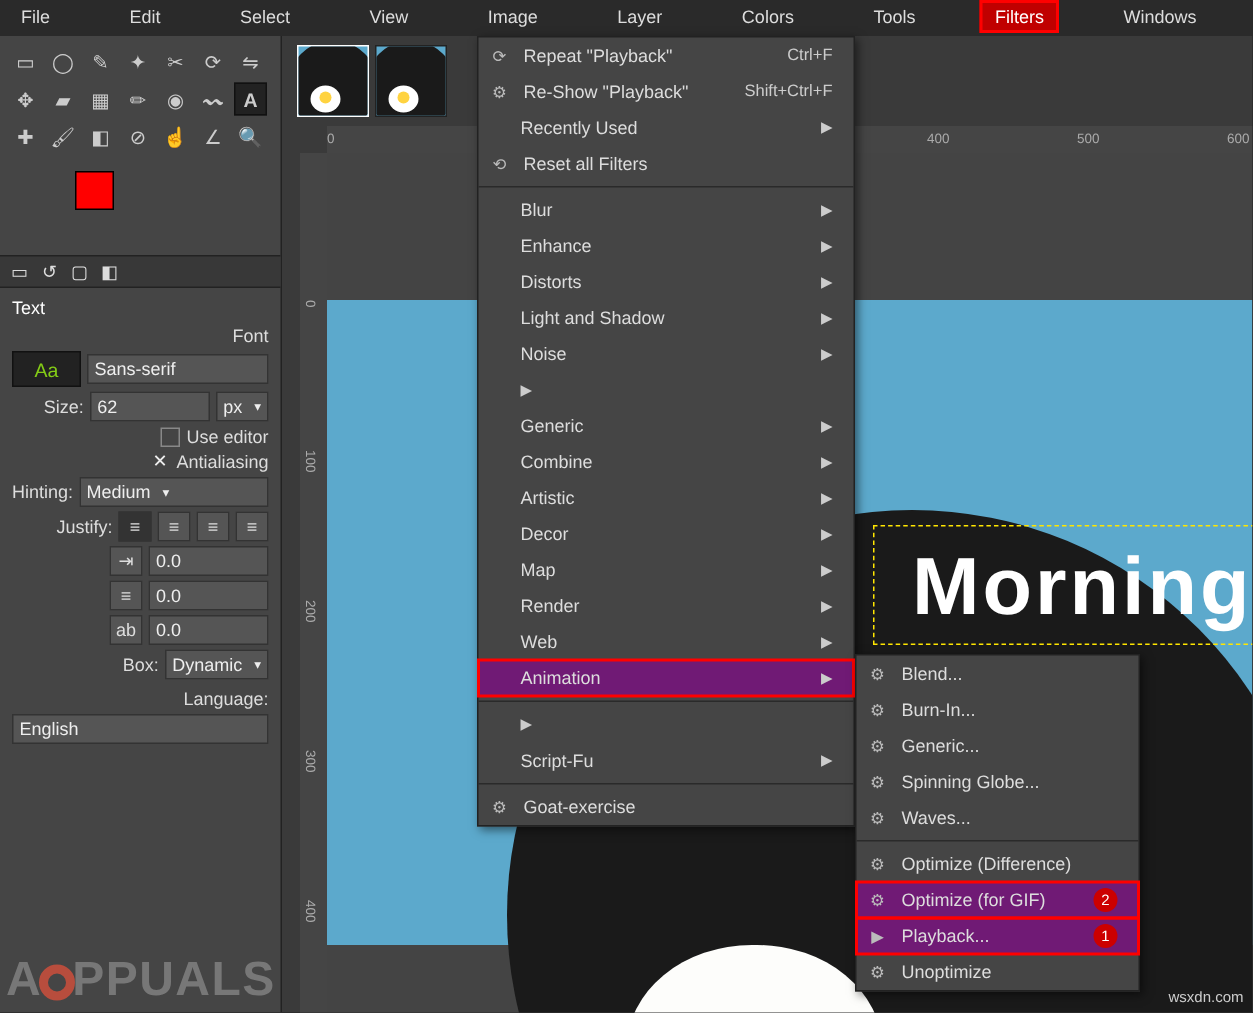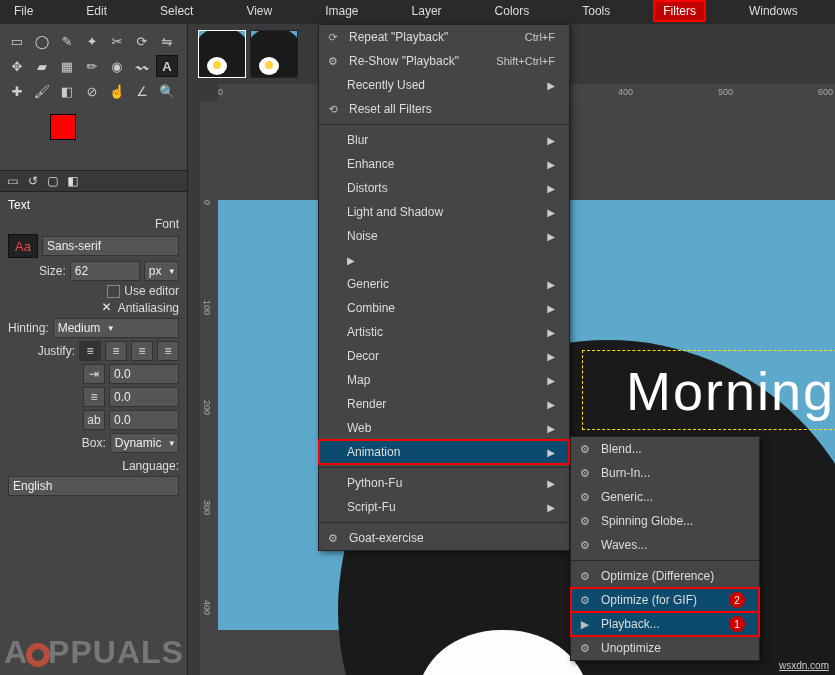--- a/index.html
+++ b/index.html
@@ -58,23 +58,23 @@
 }
 .fgbg .fg { position:absolute; width:26px;height:26px;background:#ff0000;border:1px solid #000; top:0;left:0;}
 .fgbg .bg { position:absolute; width:26px;height:26px;background:#fff;border:1px solid #000; top:12px;left:12px; z-index:-1;}
 .dockbar {
   background:#383838; height:22px; display:flex; align-items:center; gap:2px; padding:0 4px; border-top:1px solid #222;border-bottom:1px solid #222;
 }
 .dockbar .btn { width:18px;height:18px;display:flex;align-items:center;justify-content:center;}
 .opt-section { padding:4px 8px; }
 .sec-title { color:#fff; font-size:12px; padding:2px 0;}
 .row { display:flex; align-items:center; gap:4px; margin:3px 0;justify-content:flex-end; }
-.font-preview { width:30px;height:24px;background:#222;border:1px solid #111;display:flex;align-items:center;justify-content:center;color:#ef4444;font-size:13px;}
+.font-preview { width:46px;height:24px;background:#222;border:1px solid #111;display:flex;align-items:center;justify-content:center;color:#84cc16;font-size:13px;}
 .input-like { background:#555;border:1px solid #333;color:#eee;padding:2px 4px;height:20px; }
-.spin { width:70px; }
+.spin { width:80px; }
 .sel-like { background:#555;border:1px solid #333;color:#eee;padding:1px 4px;height:20px;display:flex;align-items:center;gap:4px; }
 .chk { width:13px;height:13px;border:1px solid #888;background:#444;}
 .xbox { width:14px;height:14px;color:#eee;text-align:center;line-height:12px;}
 .color-swatch { width:72px;height:20px;background:#ff0000;border:1px solid #222; }
 .jbtn { width:22px;height:20px;background:#555;border:1px solid #333;display:flex;align-items:center;justify-content:center;}
 .jbtn.active{background:#333;}
 .canvas-area {
   position:absolute; left:188px; top:24px; width:647px; height:651px;
   background:#3a3a3a;
 }
@@ -83,39 +83,39 @@
 .thumb.sel{border:1px solid #fff;}
 .pan { position:absolute; right:50%; bottom:-10px; width:60px;height:60px;border-radius:50%;background:#1a1a1a;transform:translateX(50%);}
 .egg1{position:absolute;width:20px;height:18px;background:#fff;border-radius:50%;top:26px;left:8px;}
 .yolk1{position:absolute;width:8px;height:8px;background:#ffd340;border-radius:50%;top:30px;left:14px;}
 .ruler-h{position:absolute;left:30px;top:60px;height:18px;width:617px;background:#454545;color:#aaa;font-size:9px;}
 .ruler-v{position:absolute;left:12px;top:78px;width:18px;height:597px;background:#454545;color:#aaa;font-size:9px;}
 .viewport{position:absolute;left:30px;top:78px;width:617px;height:597px;background:#444;overflow:hidden;}
 .canvas{position:absolute;left:0;top:98px;width:617px;height:430px;background:#5ca9cc;}
 .bigpan{position:absolute;left:120px;top:140px;width:540px;height:540px;border-radius:50%;background:#1a1a1a;}
 .bigegg{position:absolute;width:170px;height:140px;background:#fdfdfb;border-radius:50% 50% 48% 52%;left:200px;top:430px;}
-.gm-text{position:absolute;right:0;top:160px;font-size:54px;color:#fff;font-weight:400;letter-spacing:2px;}
+.gm-text{position:absolute;right:0;top:160px;font-size:54px;color:#fff;font-weight:700;letter-spacing:2px;}
 .marq{position:absolute;right:-2px;top:150px;width:255px;height:80px;border:1px dashed #ffe600;}
 
 .menu {
   position:absolute;background:#454545;border:1px solid #222;color:#ddd;
   box-shadow:2px 2px 6px rgba(0,0,0,.5); z-index:100;
 }
 .menu .mrow{display:flex;align-items:center;height:24px;padding:0 14px 0 6px;gap:8px;white-space:nowrap;}
 .menu .mrow .ico{width:16px;text-align:center;color:#bbb;font-size:11px;}
 .menu .mrow .lbl{flex:1;}
 .menu .mrow .sc{color:#ccc;font-size:11px;}
 .menu .mrow .arr{color:#ccc;font-size:10px;}
 .menu .sep{height:1px;background:#2a2a2a;margin:3px 0;}
 .menu .mrow.indent{padding-left:28px;}
-.hl-red{outline:2px solid #ff0000;outline-offset:-1px;background:#0c4a6e;}
+.hl-red{outline:2px solid #ff0000;outline-offset:-1px;background:#701a75;}
 .badge{width:16px;height:16px;border-radius:50%;background:#c00;color:#fff;font-size:10px;display:flex;align-items:center;justify-content:center;margin-left:6px;}
 .watermark{position:absolute;left:4px;bottom:4px;font-size:32px;color:#777;font-weight:bold;letter-spacing:1px;z-index:1;}
 .watermark .o{display:inline-block;width:24px;height:24px;border:6px solid #b84d3d;border-radius:50%;vertical-align:middle;margin:0 -2px;}
-.wsx{position:absolute;right:6px;bottom:4px;font-size:10px;color:#ccc;z-index:1;text-decoration:underline;}
+.wsx{position:absolute;right:6px;bottom:4px;font-size:10px;color:#ccc;z-index:1;}
 .ruler-h span{position:absolute;top:3px;}
 .ruler-v span{position:absolute;left:2px;writing-mode:vertical-rl;}
 .chev::after{content:"▾";margin-left:4px;font-size:9px;}
 </style>
 </head>
 <body>
 
 <div class="menubar">
   <div class="mi">File</div>
   <div class="mi">Edit</div>
@@ -334,21 +334,20 @@
   <div class="mrow indent">
       <span class="lbl">Web</span>
       <span class="arr">▶</span>
     </div>
   <div class="mrow indent hl-red">
       <span class="lbl">Animation</span>
       <span class="arr">▶</span>
     </div>
   <div class="sep"></div>
   <div class="mrow indent">
-      <span class="lbl">Python-Fu</span>
       <span class="arr">▶</span>
     </div>
   <div class="mrow indent">
       <span class="lbl">Script-Fu</span>
       <span class="arr">▶</span>
     </div>
   <div class="sep"></div>
   <div class="mrow">
     <span class="ico">⚙</span>
     <span class="lbl">Goat-exercise</span>

